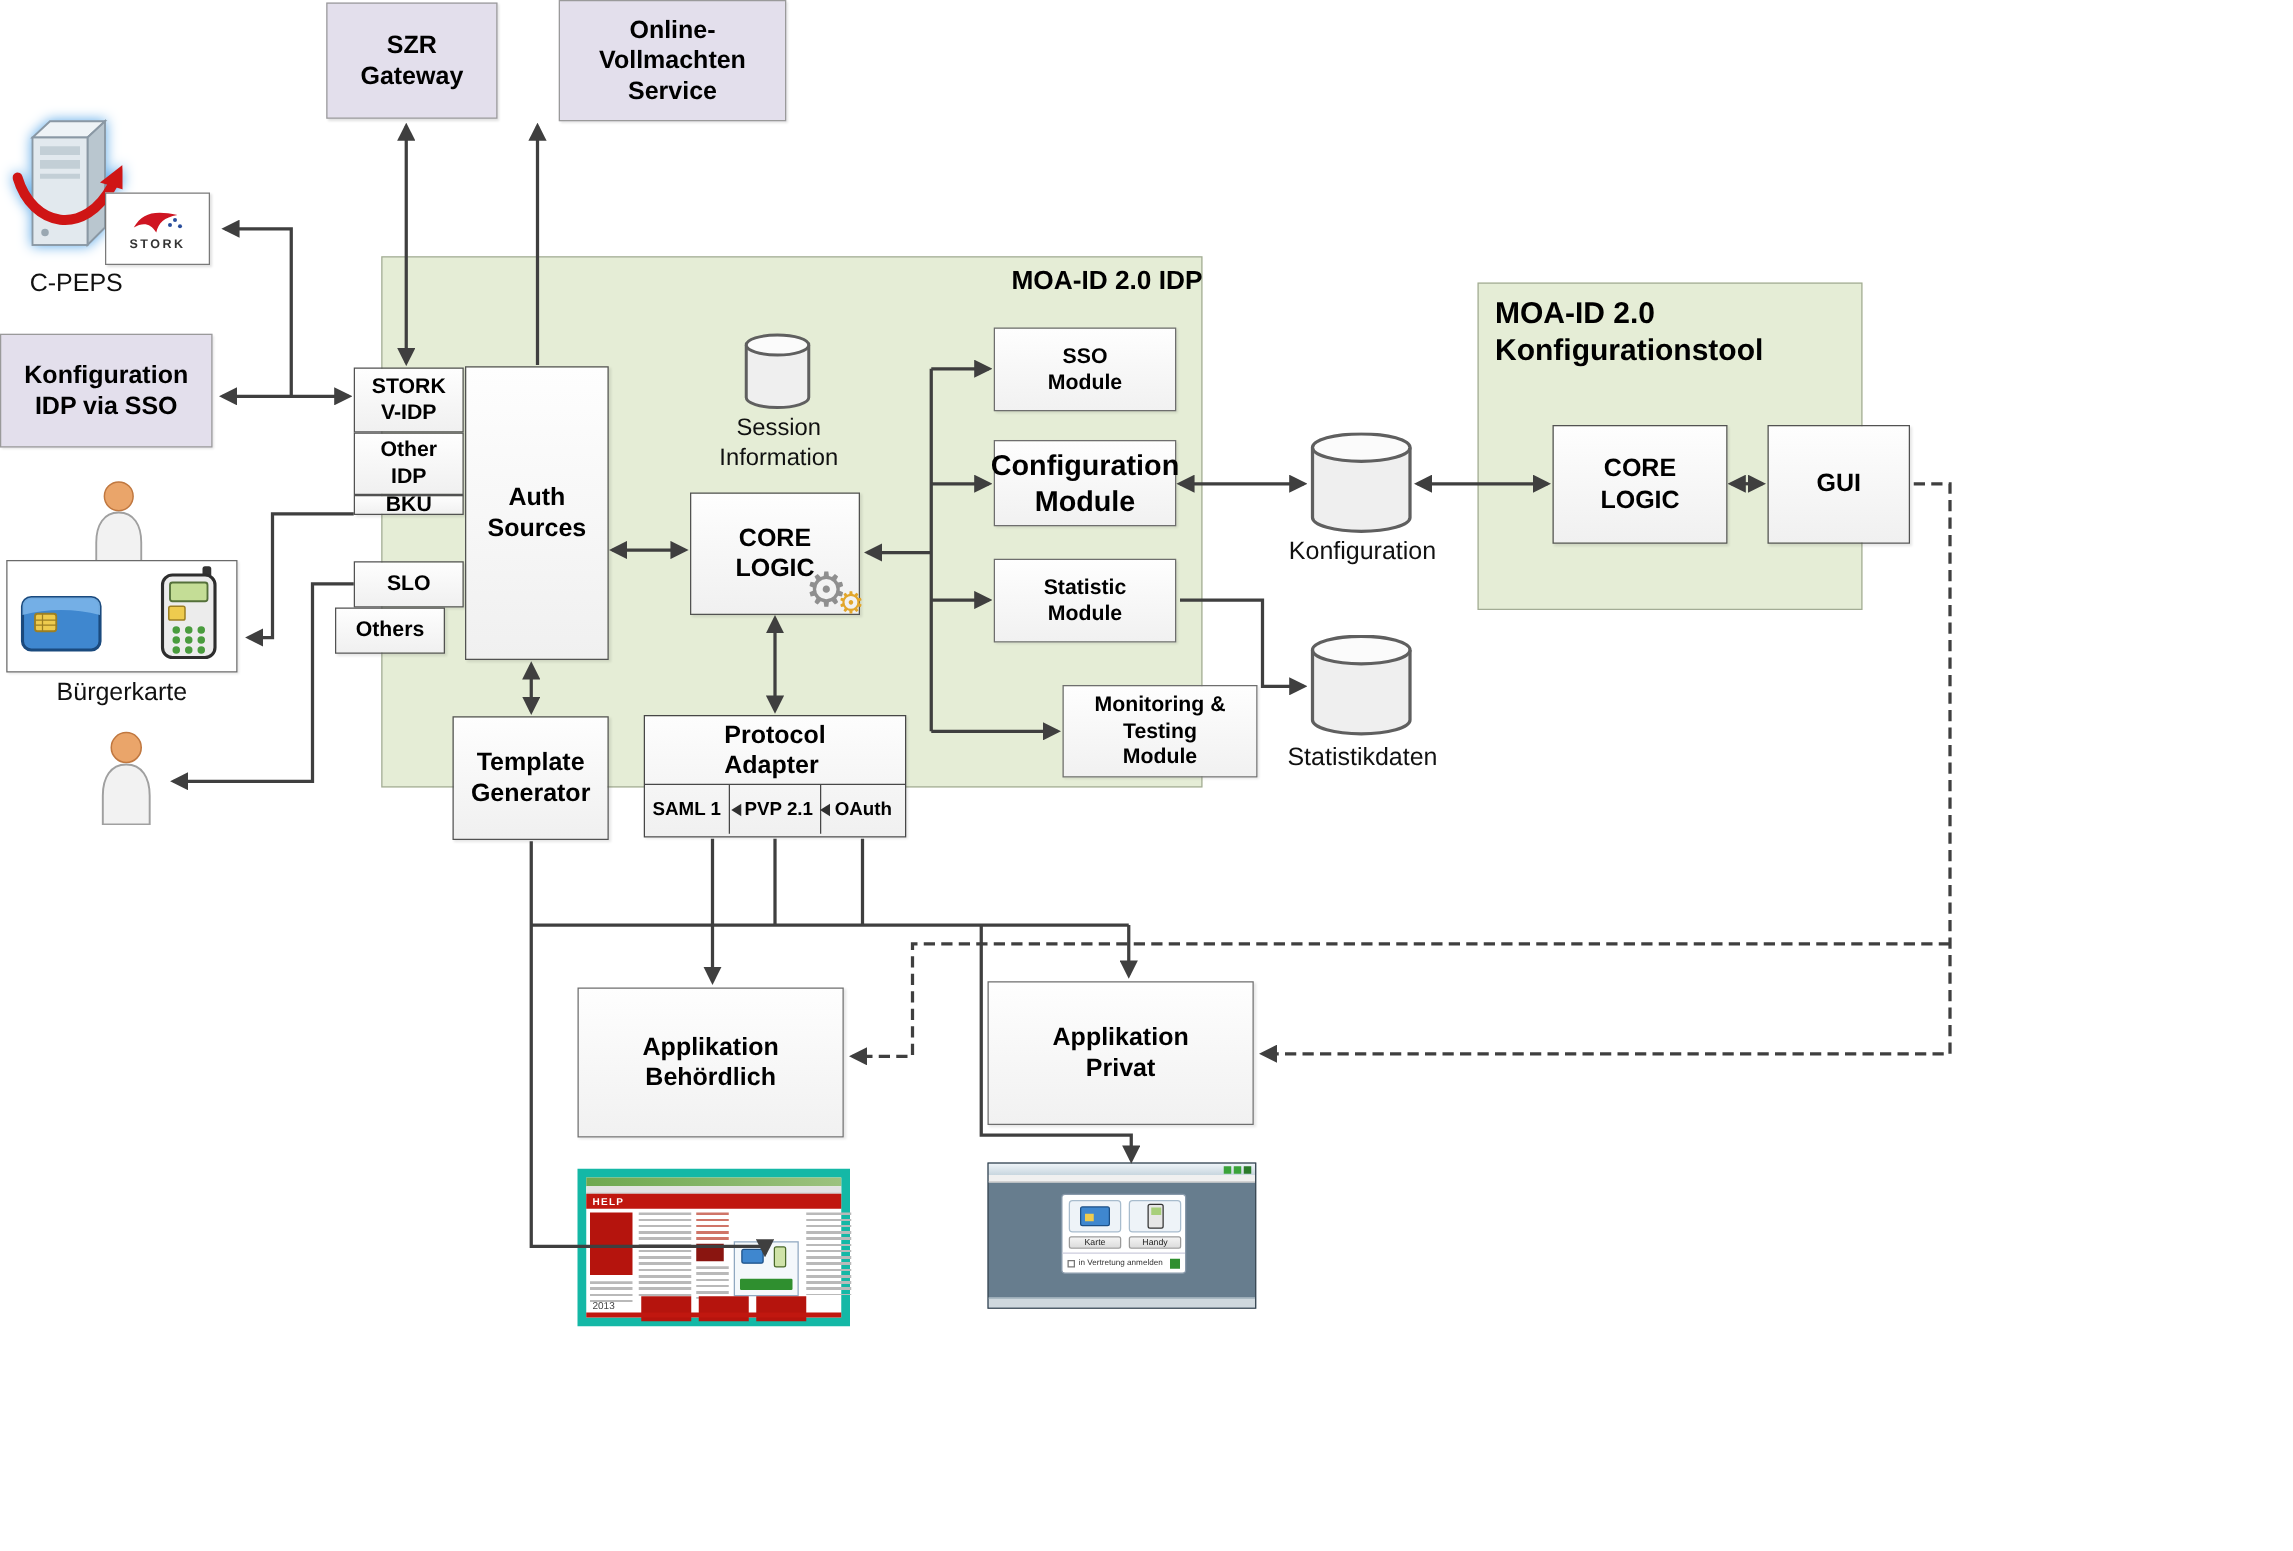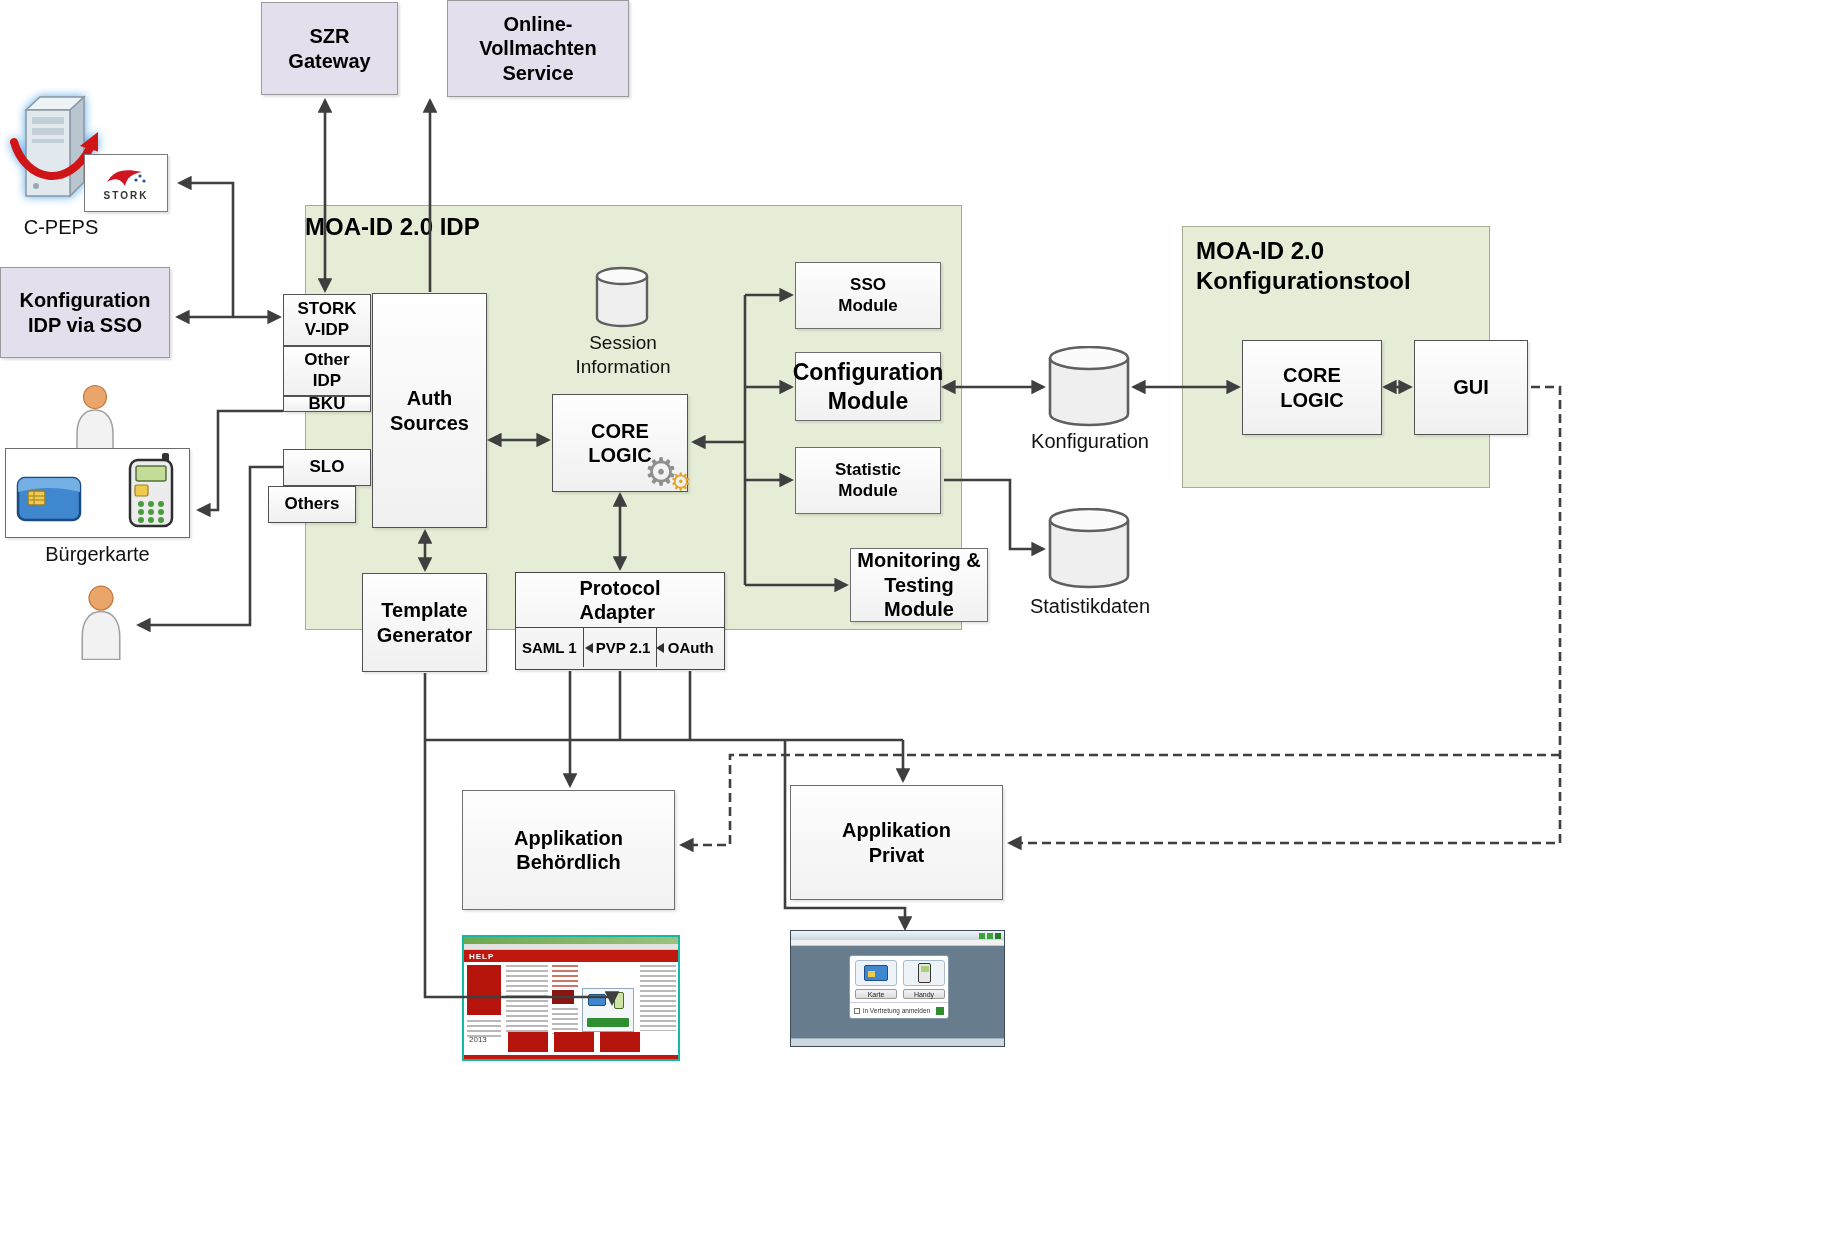--- a/index.html
+++ b/index.html
@@ -20,21 +20,21 @@
   .ft2 { background-image:repeating-linear-gradient(to bottom,#cf7568 0 2px,transparent 2px 5px); }
   svg.layer { position:absolute; inset:0; pointer-events:none; }
   .gearfont { font-family:"DejaVu Sans", sans-serif; }
 </style>
 </head>
 <body>
 
 <div id="stage">
 
   <div class="panel" style="left:305px;top:205px;width:657px;height:425px"></div>
-  <div class="abs" style="left:305px;top:213px;width:657px;font-size:24px;font-weight:bold;text-align:left">MOA-ID 2.0 IDP</div>
+  <div class="abs" style="left:305px;top:213px;width:657px;font-size:21px;font-weight:bold;text-align:right">MOA-ID 2.0 IDP</div>
 
   <div class="panel" style="left:1182px;top:226px;width:308px;height:262px"></div>
   <div class="abs pre" style="left:1196px;top:236px;width:288px;font-size:24px;font-weight:bold;text-align:left;line-height:1.25">MOA-ID 2.0
 Konfigurationstool</div>
 
   <div class="box lav pre" style="left:261px;top:2px;width:137px;height:93px;font-size:20px">SZR
 Gateway</div>
   <div class="box lav pre" style="left:447px;top:0px;width:182px;height:97px;font-size:20px">Online-
 Vollmachten
 Service</div>
@@ -123,21 +123,21 @@
     <span class="gearfont" style="position:absolute;left:0;top:0;font-size:38px;color:#8f8f8f">⚙</span>
     <span class="gearfont" style="position:absolute;left:26px;top:18px;font-size:24px;color:#e2a62b">⚙</span>
   </div>
 
   <div class="box mod pre" style="left:795px;top:262px;width:146px;height:67px;font-size:17px">SSO
 Module</div>
   <div class="box mod pre" style="left:795px;top:352px;width:146px;height:69px;font-size:23px">Configuration
 Module</div>
   <div class="box mod pre" style="left:795px;top:447px;width:146px;height:67px;font-size:17px">Statistic
 Module</div>
-  <div class="box mod pre" style="left:850px;top:548px;width:138px;height:74px;font-size:20px">Monitoring &amp;
+  <div class="box mod pre" style="left:850px;top:548px;width:156px;height:74px;font-size:17px">Monitoring &amp;
 Testing
 Module</div>
 
   <div class="box white pre" style="left:362px;top:573px;width:125px;height:99px;font-size:20px">Template
 Generator</div>
 
   <div class="abs" style="left:515px;top:572px;width:210px;height:98px;border:1.6px solid #474747;background:linear-gradient(180deg,#fdfdfd,#f0f0f0);box-shadow:1.5px 1.5px 2px rgba(0,0,0,0.10)">
     <div class="pre" style="height:54px;display:flex;align-items:center;justify-content:center;font-weight:bold;font-size:20px;line-height:1.2">Protocol
 Adapter</div>
     <div style="display:flex;height:40px;border-top:1.6px solid #474747">
@@ -161,21 +161,21 @@
     <path d="M3 12 v56 a39 11 0 0 0 78 0 v-56" fill="#efefef" stroke="#5f5f5f" stroke-width="2.6"></path>
     <ellipse cx="42" cy="12" rx="39" ry="11" fill="#fbfbfb" stroke="#5f5f5f" stroke-width="2.6"></ellipse>
   </svg>
   <div class="lbl" style="left:1004px;top:594px;width:172px;font-size:20px">Statistikdaten</div>
 
   <div class="box mod pre" style="left:462px;top:790px;width:213px;height:120px;font-size:20px">Applikation
 Behördlich</div>
   <div class="box mod pre" style="left:790px;top:785px;width:213px;height:115px;font-size:20px">Applikation
 Privat</div>
 
-  <div class="abs" style="left:462px;top:935px;width:218px;height:126px;background:#fff;border:2px solid #14b8a6">
+  <div class="abs" style="left:462px;top:935px;width:218px;height:126px;background:#fff;border:7px solid #14b8a6">
     <div style="height:7px;background:linear-gradient(90deg,#6ea84f,#9cc27e)"></div>
     <div style="height:6px;background:#e3e3e3;border-bottom:1px solid #cfcfcf"></div>
     <div style="height:12px;background:#c0170f;display:flex;align-items:center;padding:0 5px">
       <span style="color:#fff;font-size:8px;font-weight:bold;letter-spacing:1px">HELP</span>
     </div>
     <div style="position:relative;height:96px">
       <div style="position:absolute;left:3px;top:3px;width:34px;height:50px;background:#b5140d"></div>
       <div class="ft" style="position:absolute;left:3px;top:58px;width:34px;height:18px"></div>
       <div class="ft" style="position:absolute;left:42px;top:3px;width:42px;height:70px"></div>
       <div class="ft2" style="position:absolute;left:88px;top:3px;width:26px;height:22px"></div>

